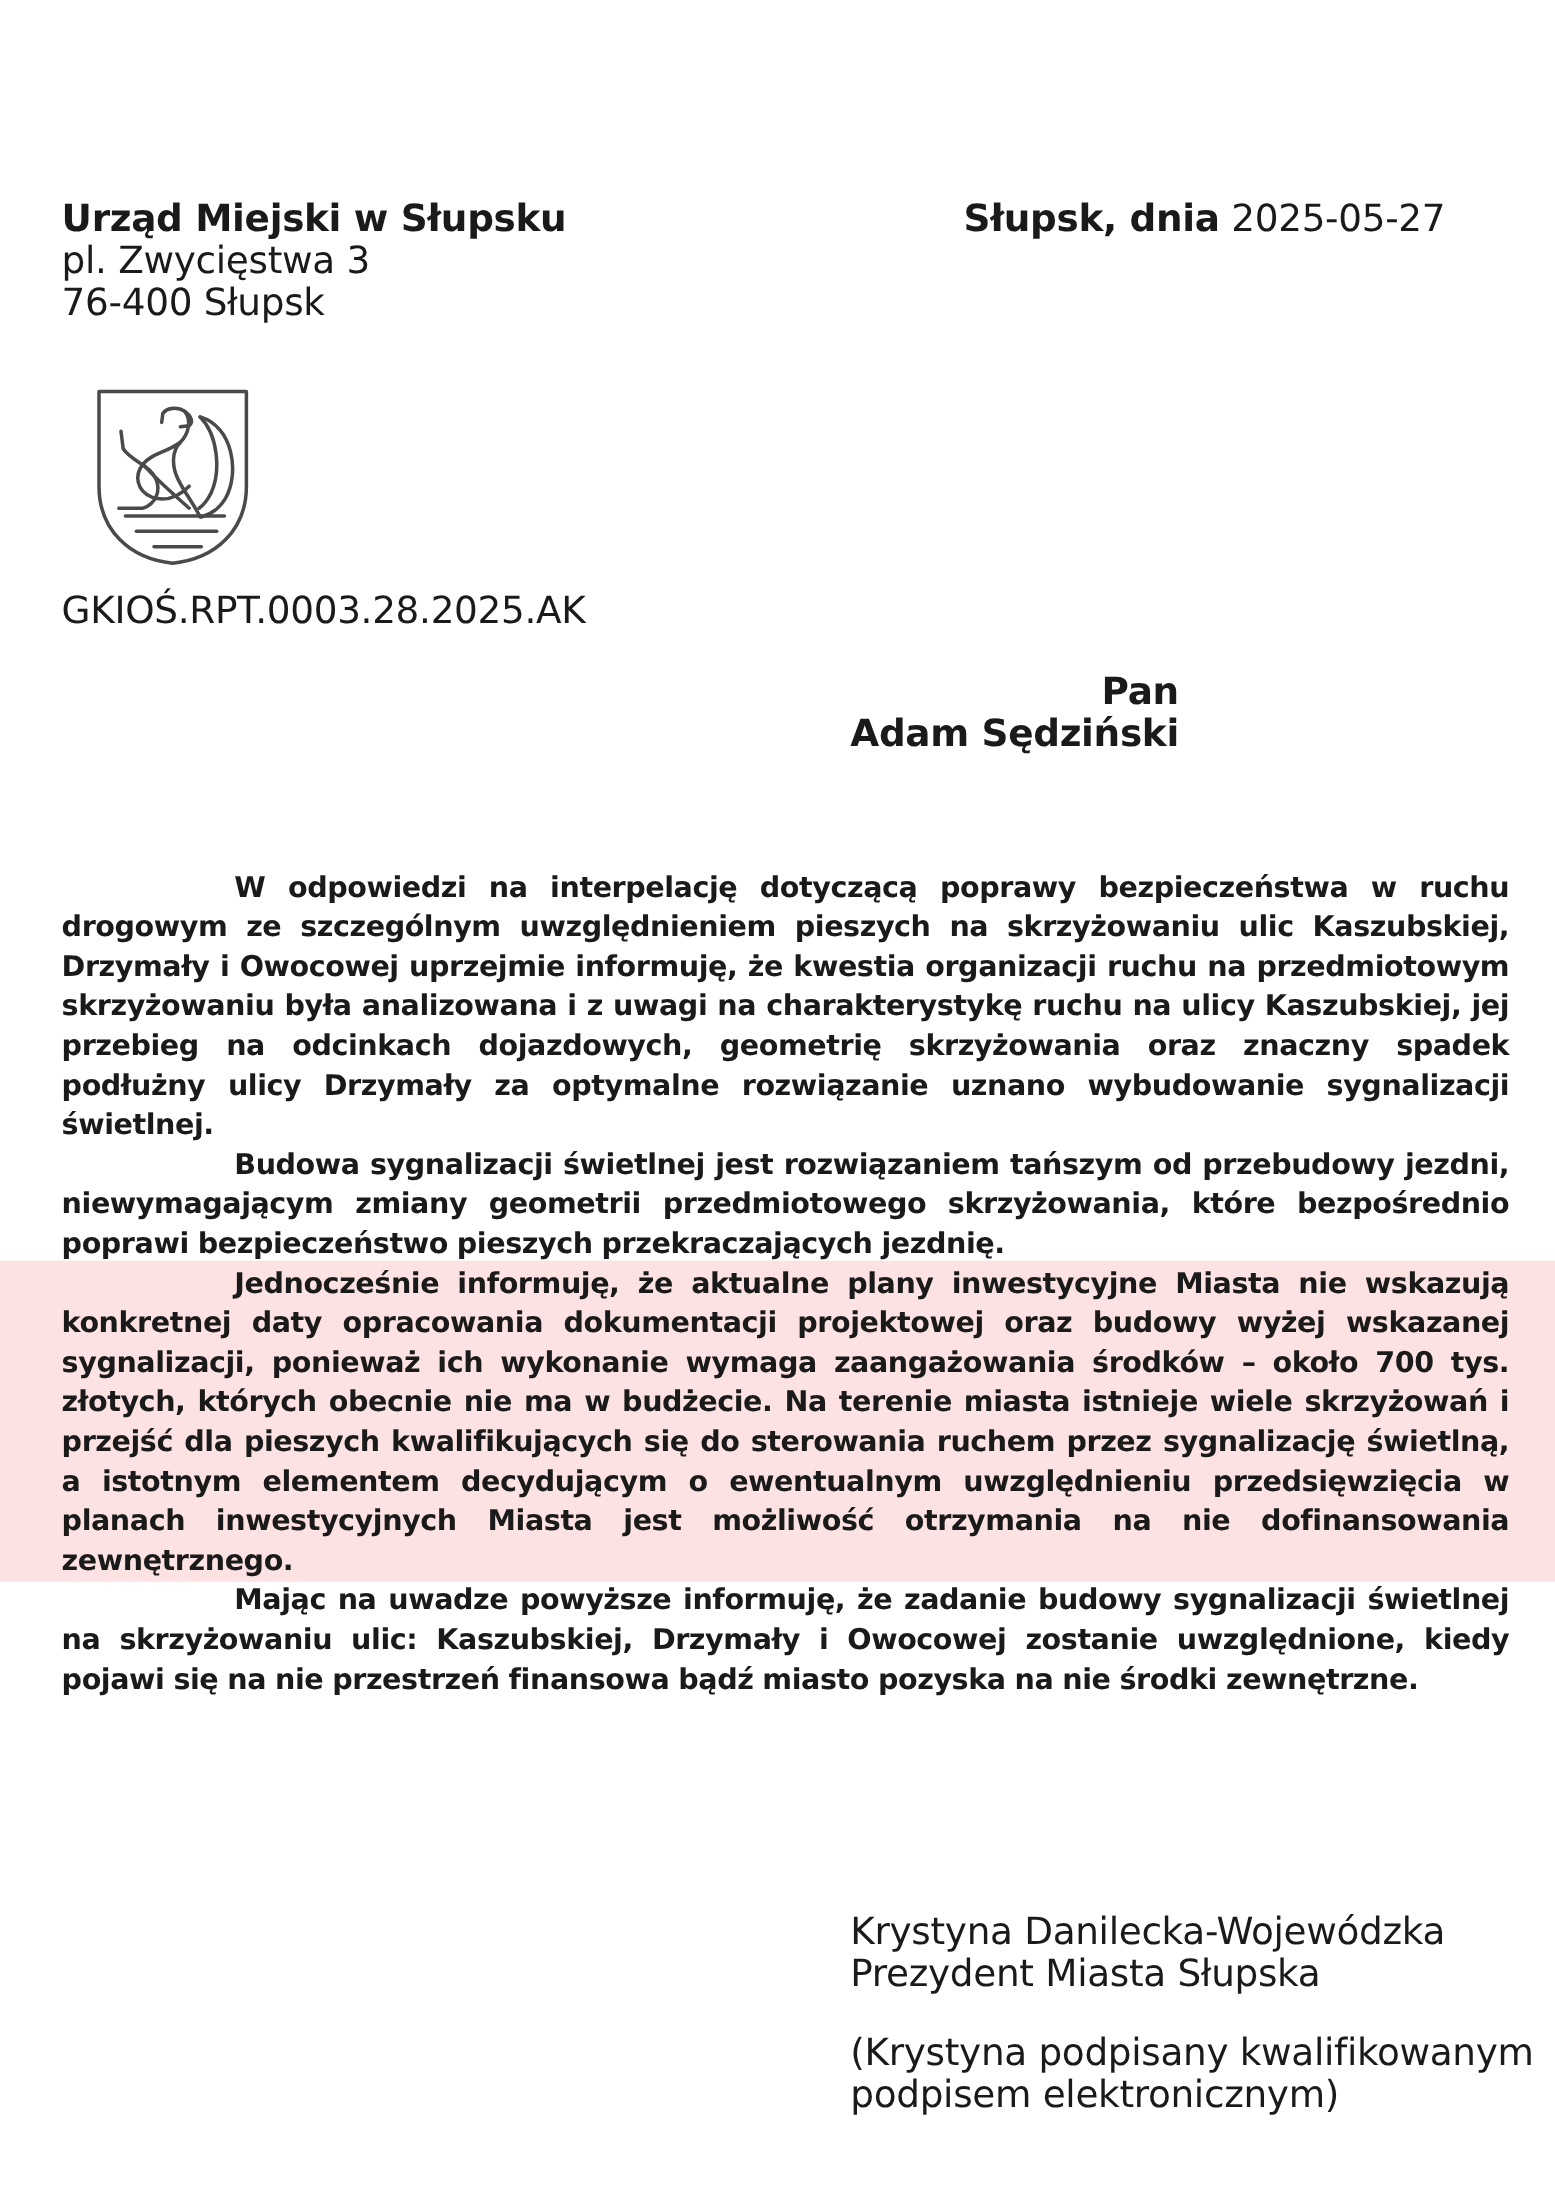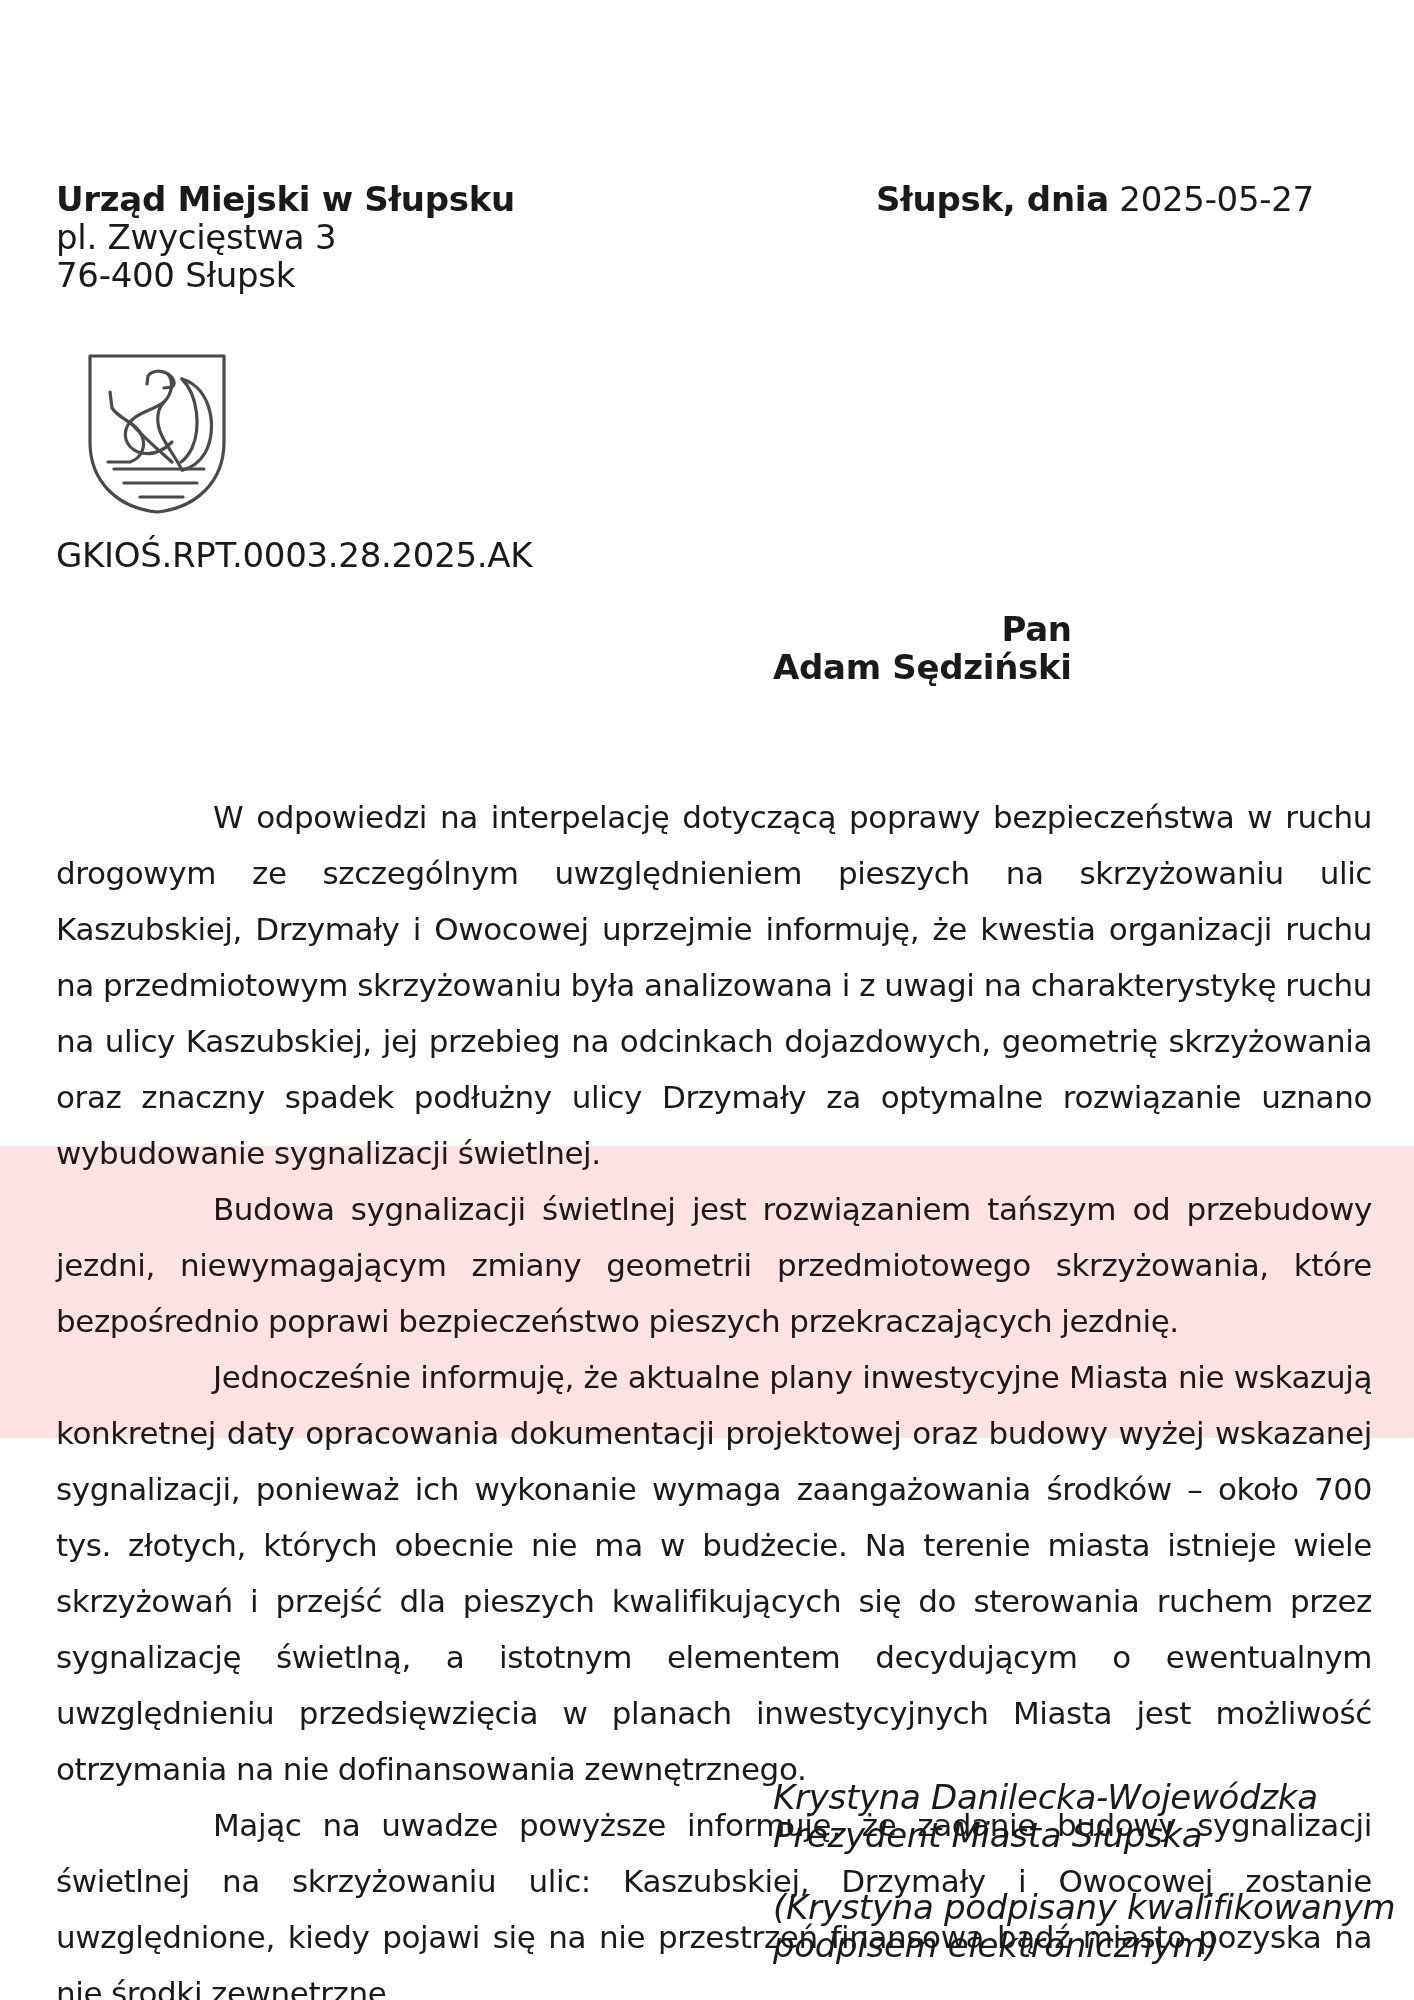--- a/index.html
+++ b/index.html
@@ -41,30 +41,31 @@
     }
 
     
     #body-text {
       left: 56px;
       top: 789px;
       width: 1316px;
     }
     .para {
       margin: 0;
-      font-size: 31px;
-      line-height: 56px;
+      font-size: 26px;
+      line-height: 36px;
       text-align: justify;
       text-indent: 157px;
       letter-spacing: -0.4px;
       word-spacing: -0.5px;
+      font-weight: bold;
     }
 
     
-    #signature { left: 773px; top: 1778px; font-style: italic; }
+    #signature { left: 773px; top: 1737px; }
     #signature .gap { height: 34px; }
   </style>
 </head>
 <body>
 
 <div id="sender" class="abs">
   <div class="t bold">Urząd Miejski w Słupsku</div>
   <div class="t">pl. Zwycięstwa 3</div>
   <div class="t">76-400 Słupsk</div>
 </div>

